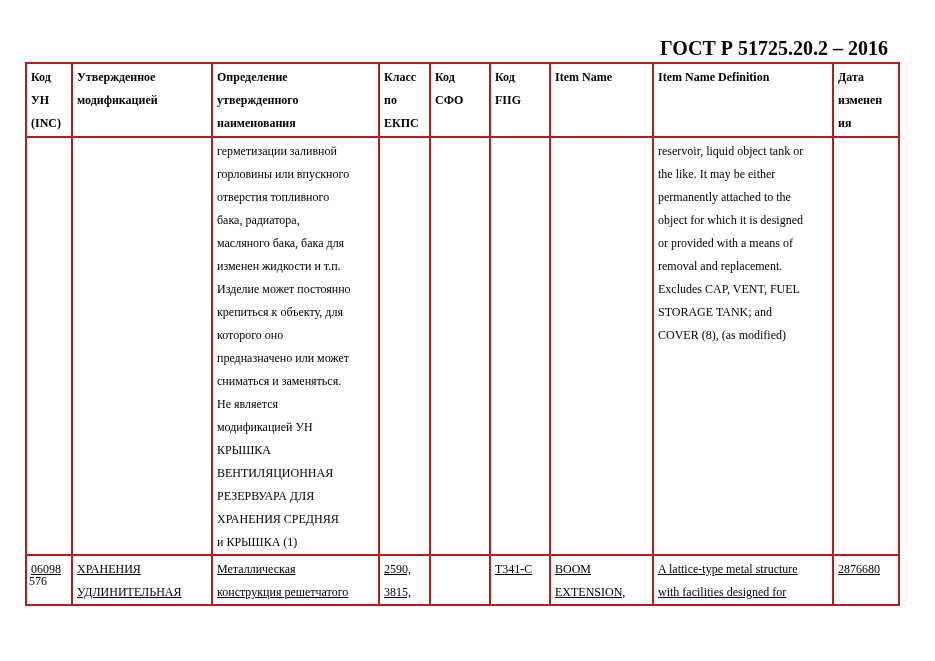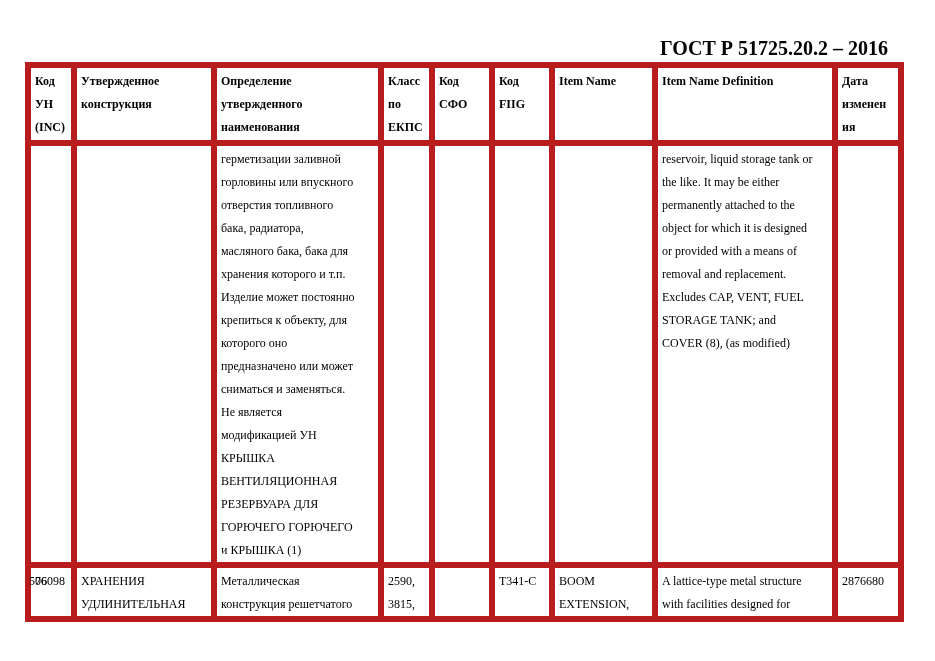--- a/index.html
+++ b/index.html
@@ -1,26 +1,26 @@
 <!DOCTYPE html>
 <html><head>
   <meta charset="utf-8">
   <style>
     html, body { margin: 0; padding: 0; background: #ffffff; }
     body { width: 935px; height: 661px; position: relative; overflow: hidden;
            font-family: "Liberation Serif", "DejaVu Serif", serif; color: #000; }
     .doc-header { position: absolute; top: 37px; right: 47px; font-weight: bold; font-size: 20px; }
     table.gost { position: absolute; left: 25px; top: 62px; border-collapse: collapse;
                  table-layout: fixed; width: 873px; }
-    table.gost td, table.gost th { border: 6px solid #b91c1c; vertical-align: top;
+    table.gost td, table.gost th { border: 2px solid #b91c1c; vertical-align: top;
                  padding: 2px 4px 0 4px; font-size: 12px; line-height: 23px;
                  text-align: left; overflow: hidden; word-wrap: break-word; }
     table.gost th { font-weight: bold; height: 70px; }
     .row-cont td { height: 409px; padding-top: 0; border-radius: 20px; }
-    .row-next td { height: 45px; padding-top: 2px; }
+    .row-next td { height: 45px; padding-top: 2px; text-decoration: underline; }
     .line { display: block; white-space: nowrap; }
     .page-number { position: absolute; left: 29px; top: 574px; font-size: 12px; }
   </style>
 </head>
 <body>
 
 <div class="doc-header">ГОСТ Р 51725.20.2 – 2016</div>
 
 <table class="gost">
   <colgroup>
@@ -36,21 +36,21 @@
   </colgroup>
   <thead>
     <tr id="hdr">
         <th>
           <span class="line">Код</span>
           <span class="line">УН</span>
           <span class="line">(INC)</span>
         </th>
         <th>
           <span class="line">Утвержденное</span>
-          <span class="line">конструкция</span>
+          <span class="line">модификацией</span>
         </th>
         <th>
           <span class="line">Определение</span>
           <span class="line">утвержденного</span>
           <span class="line">наименования</span>
         </th>
         <th>
           <span class="line">Класс</span>
           <span class="line">по</span>
           <span class="line">ЕКПС</span>
@@ -79,40 +79,40 @@
   <tbody id="tbody">
       <tr class="row-cont">
         <td></td>
         <td></td>
         <td>
           <span class="line">герметизации заливной</span>
           <span class="line">горловины или впускного</span>
           <span class="line">отверстия топливного</span>
           <span class="line">бака, радиатора,</span>
           <span class="line">масляного бака, бака для</span>
-          <span class="line">хранения которого и т.п.</span>
+          <span class="line">изменен жидкости и т.п.</span>
           <span class="line">Изделие может постоянно</span>
           <span class="line">крепиться к объекту, для</span>
           <span class="line">которого оно</span>
           <span class="line">предназначено или может</span>
           <span class="line">сниматься и заменяться.</span>
           <span class="line">Не является</span>
           <span class="line">модификацией УН</span>
           <span class="line">КРЫШКА</span>
           <span class="line">ВЕНТИЛЯЦИОННАЯ</span>
           <span class="line">РЕЗЕРВУАРА ДЛЯ</span>
-          <span class="line">ГОРЮЧЕГО ГОРЮЧЕГО</span>
+          <span class="line">ХРАНЕНИЯ СРЕДНЯЯ</span>
           <span class="line">и КРЫШКА (1)</span>
         </td>
         <td></td>
         <td></td>
         <td></td>
         <td></td>
         <td>
-          <span class="line">reservoir, liquid storage tank or</span>
+          <span class="line">reservoir, liquid object tank or</span>
           <span class="line">the like. It may be either</span>
           <span class="line">permanently attached to the</span>
           <span class="line">object for which it is designed</span>
           <span class="line">or provided with a means of</span>
           <span class="line">removal and replacement.</span>
           <span class="line">Excludes CAP, VENT, FUEL</span>
           <span class="line">STORAGE TANK; and</span>
           <span class="line">COVER (8), (as modified)</span>
         </td>
         <td></td>

